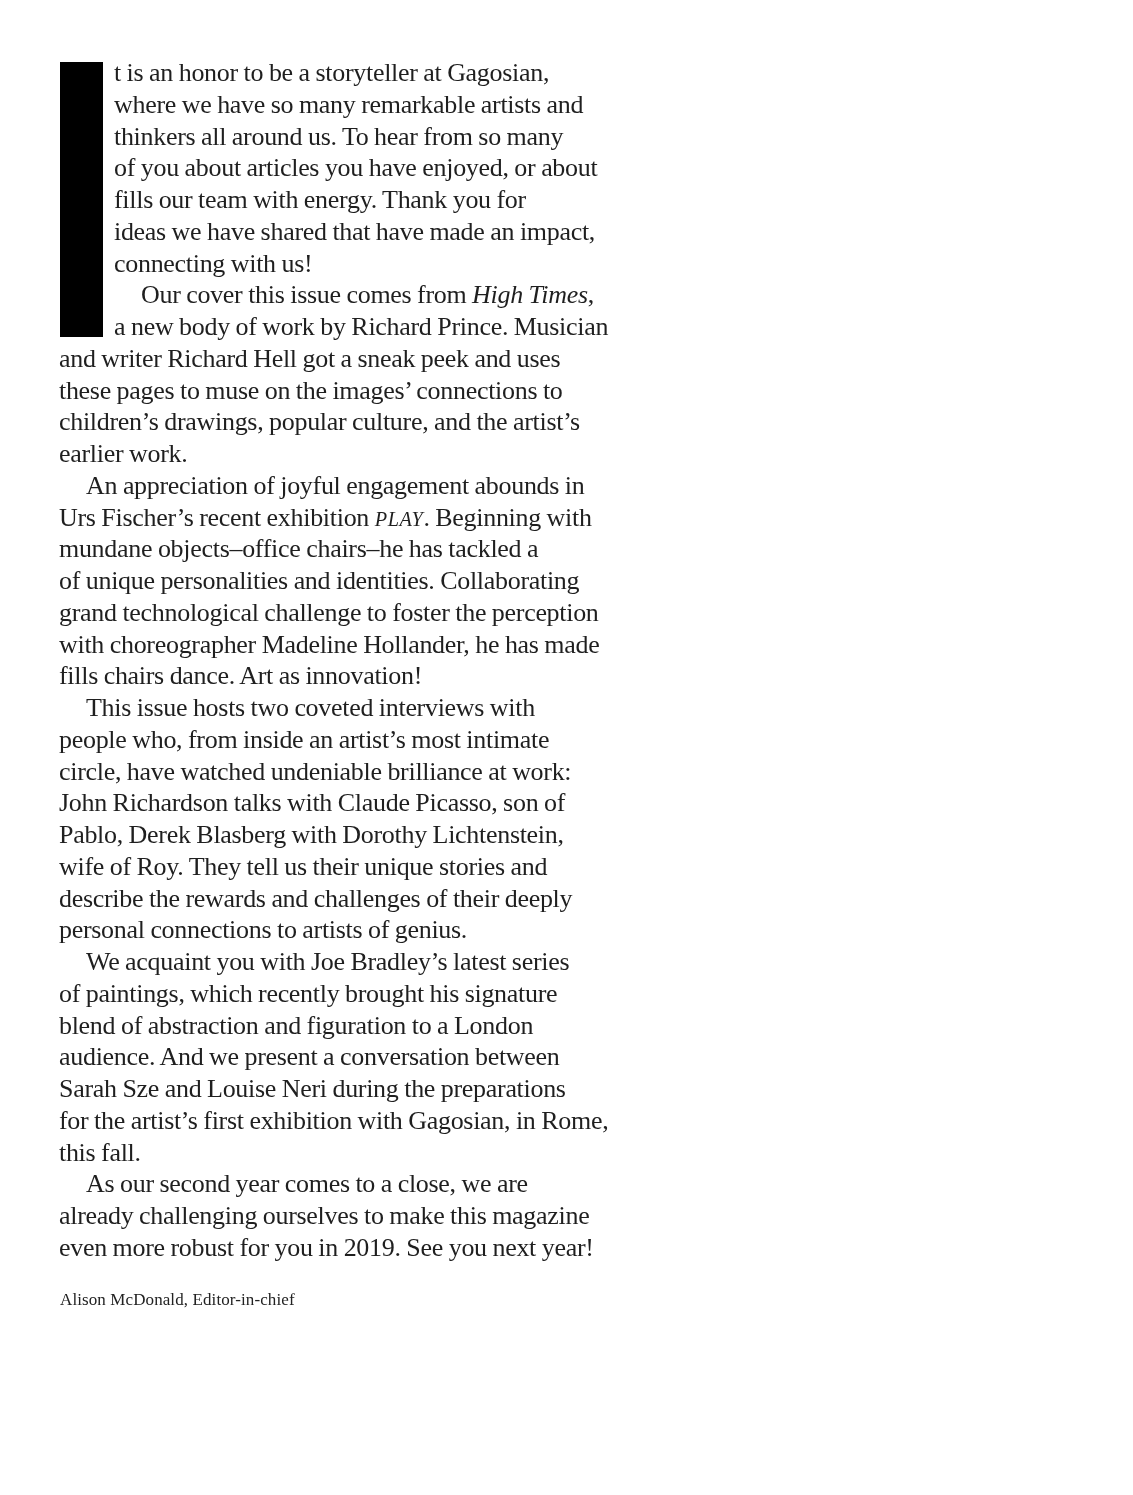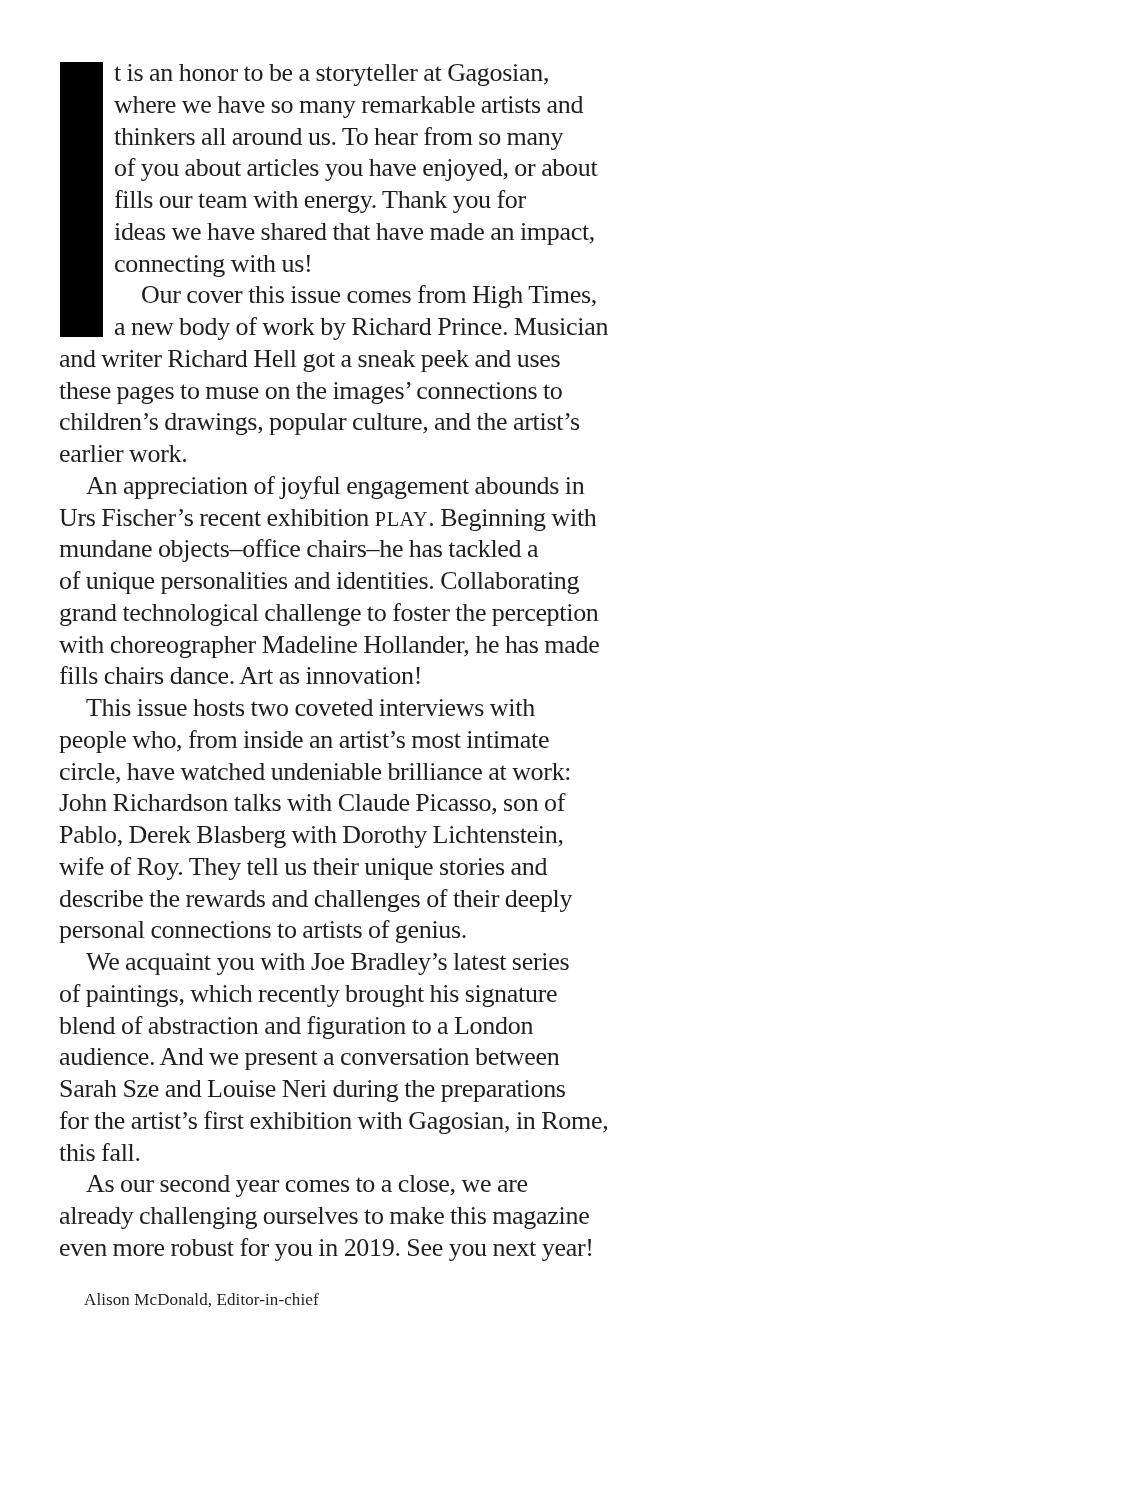--- a/index.html
+++ b/index.html
@@ -31,34 +31,34 @@
     color: #1f1f1f;
     letter-spacing: -0.3px;
     word-spacing: -0.5px;
   }
   .letter-body .line {
     white-space: nowrap;
     height: 31.75px;
   }
   .letter-body .line.beside { padding-left: 55px; }
   .letter-body .line.pindent { text-indent: 27px; }
-  .italic { }
+  .italic { font-style: italic; }
   .smallcaps {
+    font-style: italic;
     font-size: 0.78em;
     letter-spacing: 0.03em;
   }
   .signature {
     position: absolute;
     left: 60px;
     top: 1290px;
     font-size: 17px;
     line-height: 20px;
     color: #222222;
     letter-spacing: 0.1px;
-    margin-left: 24px;
   }
 </style>
 </head>
 <body>
 
 <div class="page">
   <div class="drop-cap-block"></div>
   <div class="letter-body">
       <div class="line beside"><span>t is an honor to be a storyteller at Gagosian,</span></div>
       <div class="line beside"><span>where we have so many remarkable artists and</span></div>

